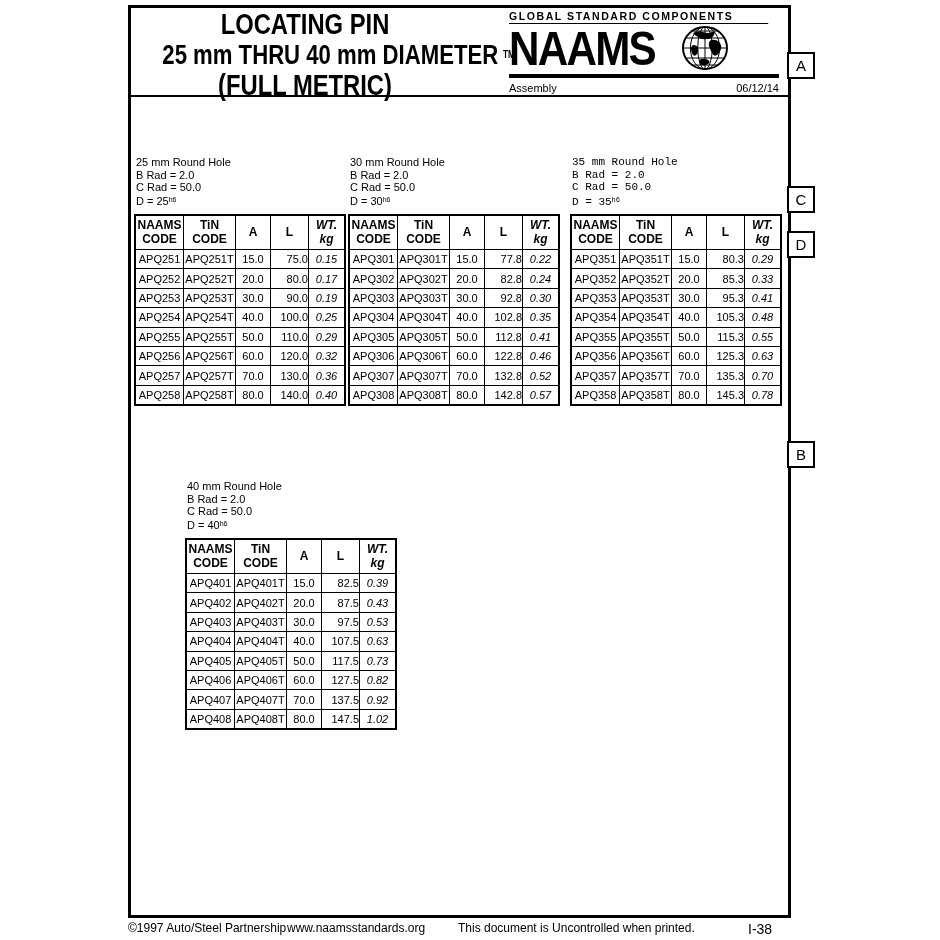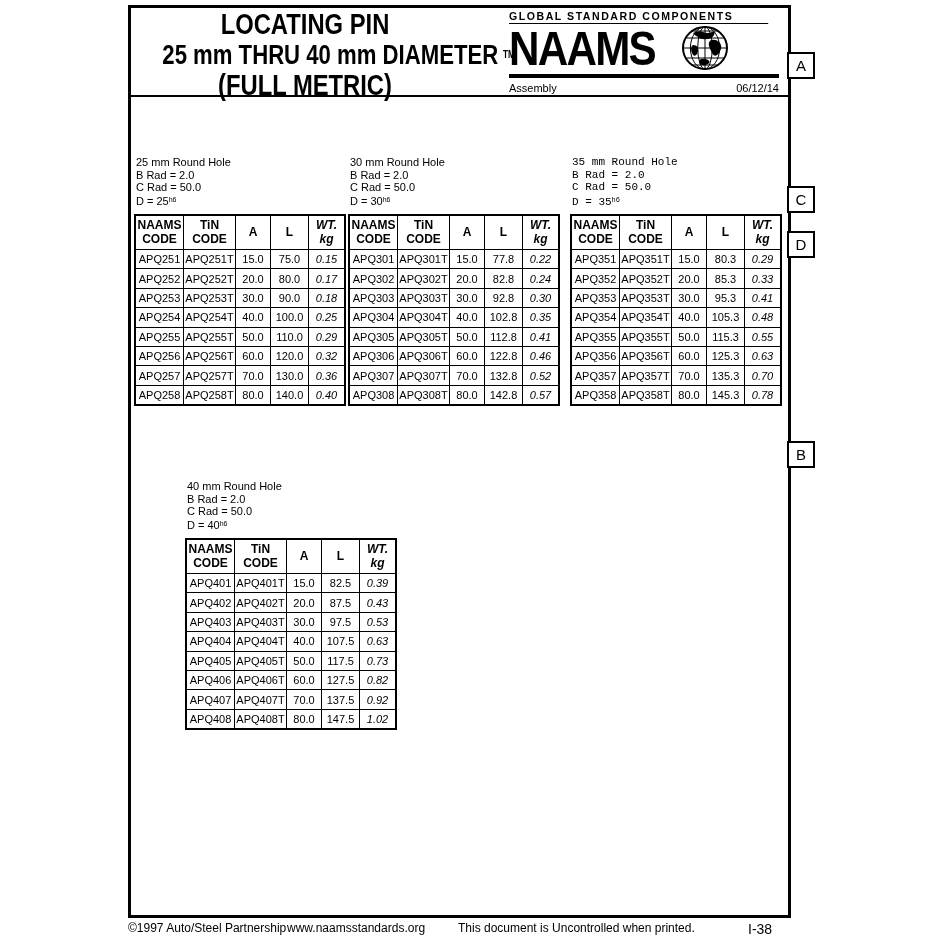--- a/index.html
+++ b/index.html
@@ -47,21 +47,21 @@
   .n1{left:136px;top:156px;} .n2{left:350px;top:156px;} .n3{left:572px;top:156px;font-family:Liberation Mono, monospace;} .n4{left:187px;top:480px;}
   .notes sup{font-size:7px;vertical-align:3px;}
   
   table.parts{position:absolute;border-collapse:collapse;border:2px solid #000;background:#fff;table-layout:fixed;}
   .tbl1{left:134px;top:214px;} .tbl2{left:348px;top:214px;} .tbl3{left:570px;top:214px;} .tbl4{left:185px;top:538px;}
   table.parts th, table.parts td{border:1px solid #000;padding:0;text-align:center;overflow:hidden;}
   table.parts th{font-size:12px;font-weight:bold;height:33px;white-space:pre-line;line-height:1.15;vertical-align:middle;}
   table.parts td{font-size:11px;height:18.4px;}
   table.parts .c0{width:47px;} table.parts .c1{width:51px;margin-left:24px;} table.parts .c2{width:34px;}
   table.parts .c3{width:37px;} table.parts .c4{width:35px;font-style:italic;}
-  table.parts td.c3{text-align:center;}
+  table.parts td.c3{text-align:right;}
   
   .footer{position:absolute;left:0;top:921px;width:940px;font-size:12px;}
   .footer span{position:absolute;white-space:nowrap;}
   .f-copy{left:128px;} .f-web{left:287px;} .f-notice{left:458px;} .f-page{left:748px;font-size:14px;}
 </style>
 </head>
 <body>
 
 <div class="page-border"></div>
 <div class="header-divider"></div>
@@ -155,21 +155,21 @@
         <td class="c1">APQ252T</td>
         <td class="c2">20.0</td>
         <td class="c3">80.0</td>
         <td class="c4">0.17</td>
       </tr>
       <tr>
         <td class="c0">APQ253</td>
         <td class="c1">APQ253T</td>
         <td class="c2">30.0</td>
         <td class="c3">90.0</td>
-        <td class="c4">0.18</td>
+        <td class="c4">0.19</td>
       </tr>
       <tr>
         <td class="c0">APQ254</td>
         <td class="c1">APQ254T</td>
         <td class="c2">40.0</td>
         <td class="c3">100.0</td>
         <td class="c4">0.25</td>
       </tr>
       <tr>
         <td class="c0">APQ255</td>

